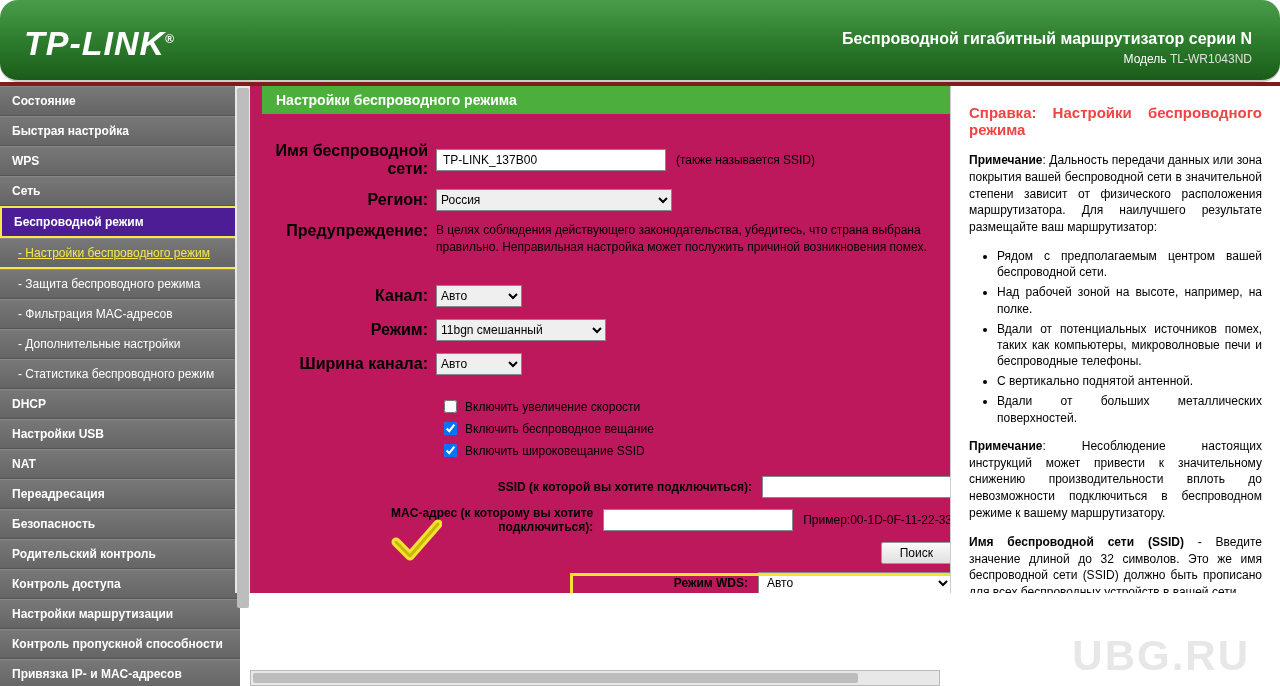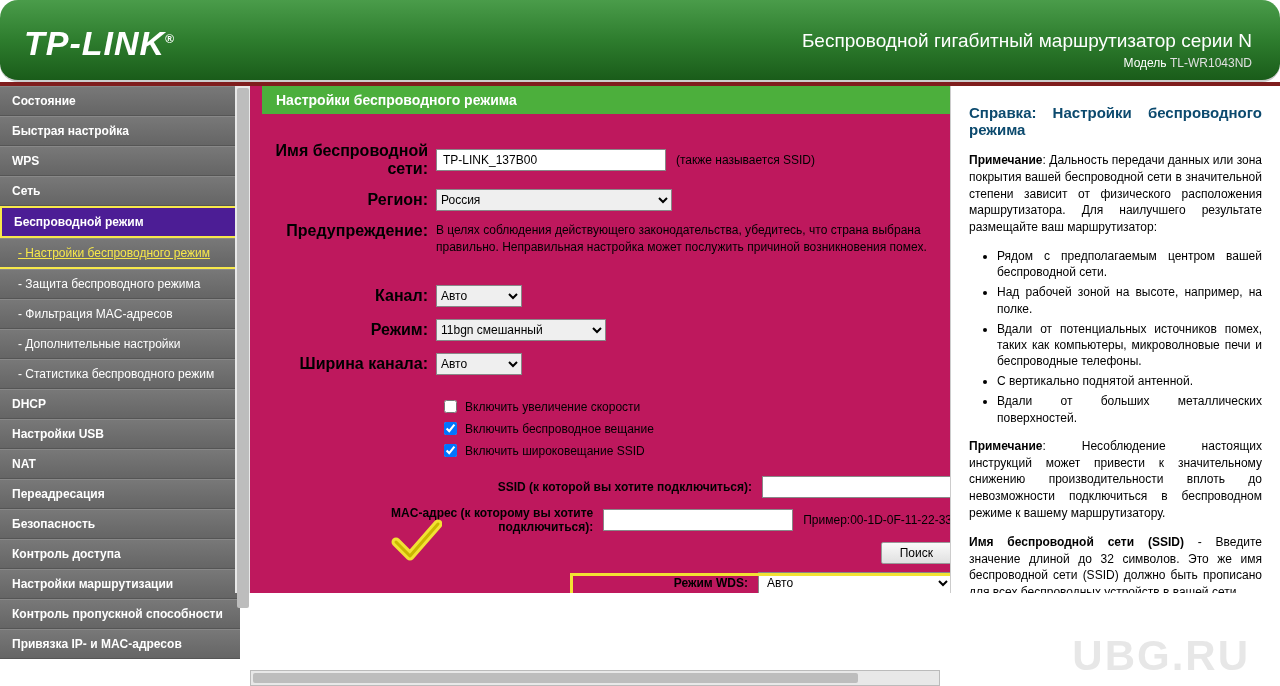--- a/index.html
+++ b/index.html
@@ -2,21 +2,21 @@
 <html><head>
 <meta charset="utf-8">
 <style>
 * { box-sizing: border-box; margin: 0; padding: 0; }
 body { font-family: Arial, sans-serif; font-size: 12px; background: #fff; width: 1280px; height: 686px; overflow: hidden; position: relative; }
 
 .header { height: 82px; background: linear-gradient(to bottom, #4a9c4a 0%, #2e7d2e 50%, #1a5c1a 100%); position: relative; color: #fff; border-bottom: 2px solid #ccc; border-radius: 18px; }
 .logo { position: absolute; left: 24px; top: 24px; font-size: 34px; font-weight: bold; letter-spacing: 1px; font-style: italic; }
 .logo sup { font-size: 12px; vertical-align: super; }
 .header-right { position: absolute; right: 28px; top: 30px; text-align: right; }
-.header-title { font-size: 19px; font-weight: normal; margin-left: 32px; }
+.header-title { font-size: 16px; font-weight: bold; margin-left: 32px; }
 .header-model { font-size: 12px; margin-top: 4px; }
 .header-model span.mv { color: #e0e0e0; }
 
 .layout { display: flex; height: 511px; border-top: 4px solid #7f1d1d; }
 
 .sidebar { width: 240px; background: #6d6d6d; overflow-y: auto; flex-shrink: 0; }
 .sidebar-item { padding: 7px 12px; color: #fff; font-size: 12px; font-weight: bold; border-bottom: 1px solid #555; border-top: 1px solid #888; cursor: pointer; white-space: nowrap; overflow: hidden; background: linear-gradient(to bottom, #787878 0%, #656565 100%); }
 .sidebar-item.sub { padding-left: 18px; font-weight: normal; }
 .sidebar-item.active-group { background: #4c1d95; border: 2px solid #f7e84a; }
 .sidebar-item.active-sub { color: #f7e84a; text-decoration: underline; border-bottom: 2px solid #f7e84a; }
@@ -46,21 +46,21 @@
 .search-btn { padding: 3px 18px; font-size: 12px; background: linear-gradient(to bottom,#fafafa,#e0e0e0); border: 1px solid #999; cursor: pointer; border-radius: 2px; }
 .example { font-size: 12px; margin-left: 10px; }
 
 .yellow-outline { position: absolute; border: 3px solid #f2e233; pointer-events: none; }
 .check-anno { position: absolute; left: 140px; top: 432px; width: 52px; height: 44px; pointer-events: none; }
 
 .hscroll { position: absolute; left: 250px; right: 340px; bottom: 0; height: 16px; background: #e8e8e8; border: 1px solid #bbb; }
 .hscroll .ht { position: absolute; left: 2px; top: 2px; width: 88%; height: 10px; background: #bdbdbd; border-radius: 2px; }
 
 .help { width: 330px; background: #fff; padding: 18px 18px 18px 18px; overflow-y: auto; border-left: 1px solid #ccc; font-size: 12px; text-align: justify; }
-.help h2 { font-size: 15px; color: #0c4a6e; margin-bottom: 14px; font-weight: bold; }
+.help h2 { font-size: 15px; color: #ef4444; margin-bottom: 14px; font-weight: bold; }
 .help p { margin-bottom: 12px; line-height: 1.4; }
 .help ul { margin: 0 0 12px 28px; }
 .help ul li { margin-bottom: 4px; line-height: 1.35; }
 .help b { font-weight: bold; }
 
 .watermark { position: absolute; right: 30px; bottom: 6px; font-size: 42px; font-weight: bold; color: rgba(120,120,120,0.18); pointer-events: none; letter-spacing: 2px; font-family: Arial; }
 </style>
 </head>
 <body>
 
@@ -85,20 +85,21 @@
         <div class="sidebar-item sub active-sub">- Настройки беспроводного режим</div>
         <div class="sidebar-item sub">- Защита беспроводного режима</div>
         <div class="sidebar-item sub">- Фильтрация MAC-адресов</div>
         <div class="sidebar-item sub">- Дополнительные настройки</div>
         <div class="sidebar-item sub">- Статистика беспроводного режим</div>
         <div class="sidebar-item">DHCP</div>
         <div class="sidebar-item">Настройки USB</div>
         <div class="sidebar-item">NAT</div>
         <div class="sidebar-item">Переадресация</div>
         <div class="sidebar-item">Безопасность</div>
+        <div class="sidebar-item">Родительский контроль</div>
         <div class="sidebar-item">Контроль доступа</div>
         <div class="sidebar-item">Настройки маршрутизации</div>
         <div class="sidebar-item">Контроль пропускной способности</div>
         <div class="sidebar-item">Привязка IP- и MAC-адресов</div>
       </div>
     <div class="sbar-track">
         <div class="sbar-thumb"></div>
       </div>
   </div>
 

